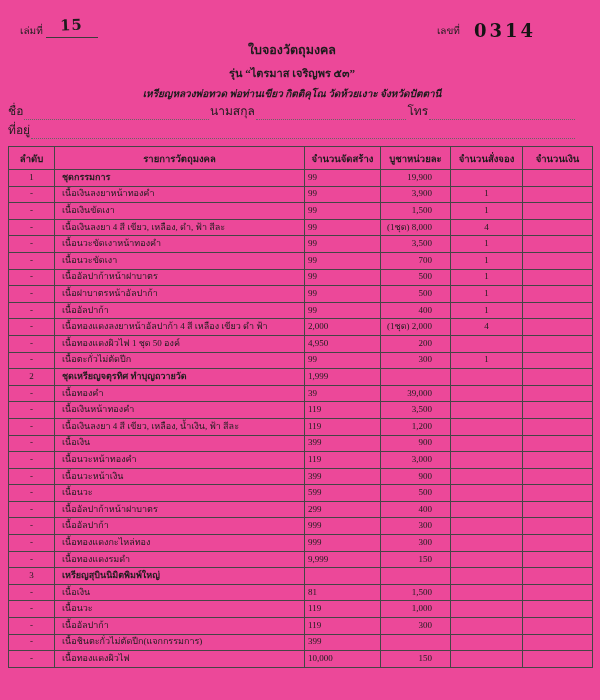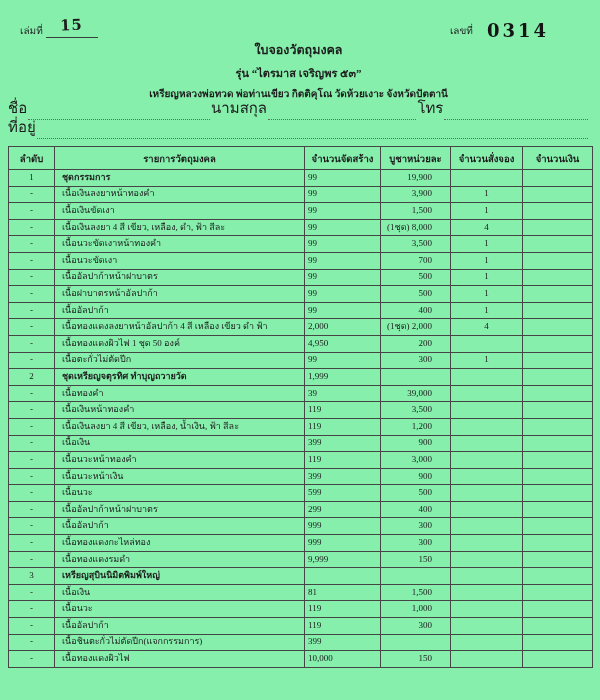--- a/index.html
+++ b/index.html
@@ -1,40 +1,40 @@
 <!DOCTYPE html>
 <html lang="th"><head>
 <meta charset="utf-8">
 <style>
   html,body{margin:0;padding:0;background:#e8e8e8;}
   .page{
     position:relative;
     width:600px;height:700px;
     margin:0 auto;
-    background:#86efac;
+    background:#ec4899;
     color:#1c1c1c;
     font-family:"Liberation Serif","DejaVu Serif",serif;
     overflow:hidden;
     box-sizing:border-box;
-    padding:8px 11px 0 8px;
+    padding:8px 24px 0 8px;
   }
   
   .top-row{display:flex;justify-content:space-between;align-items:flex-end;padding:4px 12px 0 12px;height:26px;}
   .book-no{font-size:10px;display:flex;align-items:flex-end;}
   .book-line{display:inline-block;width:52px;border-bottom:1px solid #3c3c3c;position:relative;height:4px;margin-left:3px;}
   .book-value{position:absolute;left:14px;top:-17px;font-size:15px;font-weight:bold;letter-spacing:1px;transform:rotate(-2deg);font-family:"DejaVu Serif",serif;}
   .doc-no{font-size:10px;display:flex;align-items:flex-end;gap:14px;padding-right:28px;}
   .doc-value{font-size:18px;font-weight:bold;letter-spacing:3px;line-height:14px;font-family:"DejaVu Serif",serif;color:#141414;}
   
   .title-block{text-align:center;margin-top:2px;}
   .form-title{font-size:12.5px;font-weight:bold;margin:2px 0 0 0;}
   .edition-title{font-size:11px;font-weight:bold;margin:4px 0 0 0;}
-  .temple-desc{font-size:10px;font-weight:bold;margin:4px 0 0 0;}
+  .temple-desc{font-size:10px;font-weight:bold;font-style:italic;margin:4px 0 0 0;}
   
-  .form-line{display:flex;align-items:flex-end;font-size:15px;margin:6px 0 0 0;height:13px;}
+  .form-line{display:flex;align-items:flex-end;font-size:12px;margin:6px 0 0 0;height:13px;}
   .dots{border-bottom:1.2px dotted #666;height:8px;margin:0 1px;}
   .f-name{flex:190;}
   .f-surname{flex:155;}
   .f-phone{flex:150;}
   .f-addr{flex:1;}
   
   table{width:584px;border-collapse:collapse;table-layout:fixed;margin-top:7px;}
   th,td{border:1px solid #454545;overflow:hidden;white-space:nowrap;}
   th{font-size:9.5px;font-weight:bold;text-align:center;height:20px;padding:1px 2px;}
   td{font-size:9px;height:14.6px;padding:0.5px 3px;line-height:1.1;}

